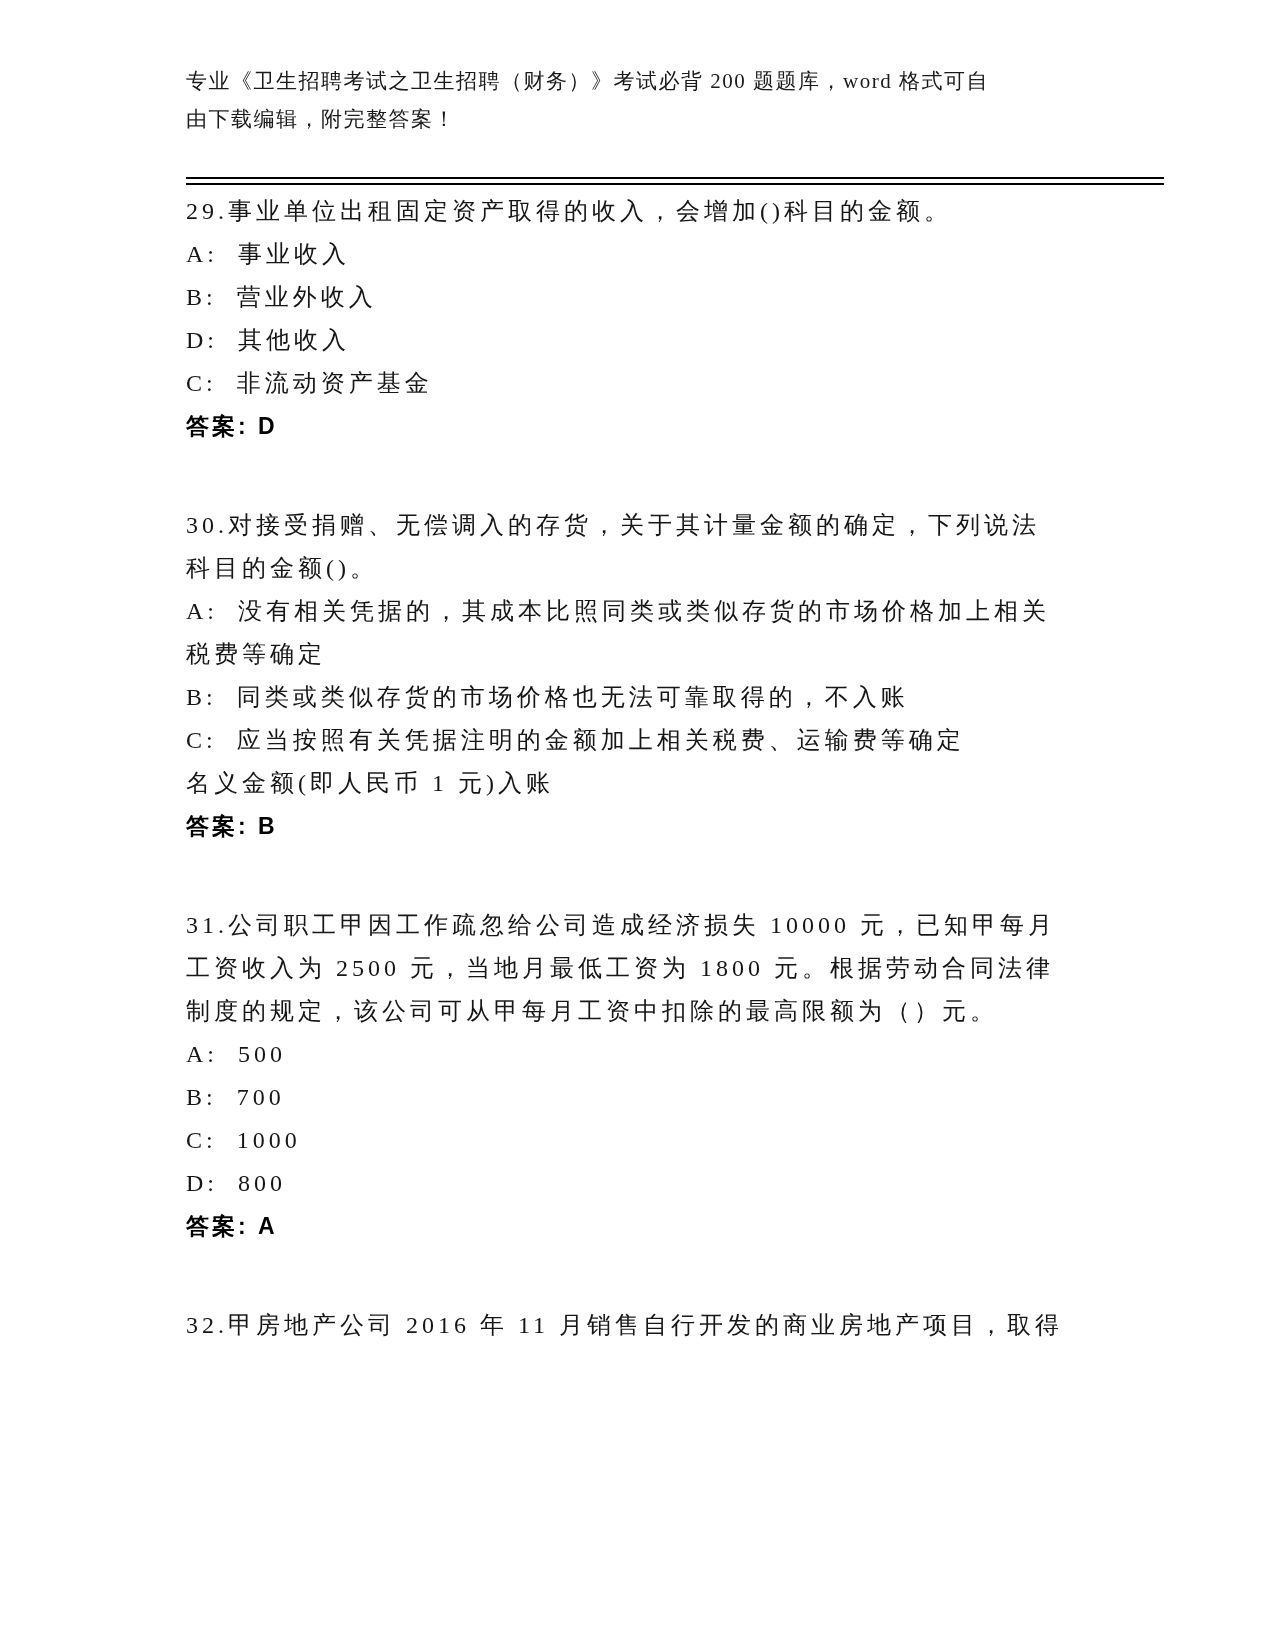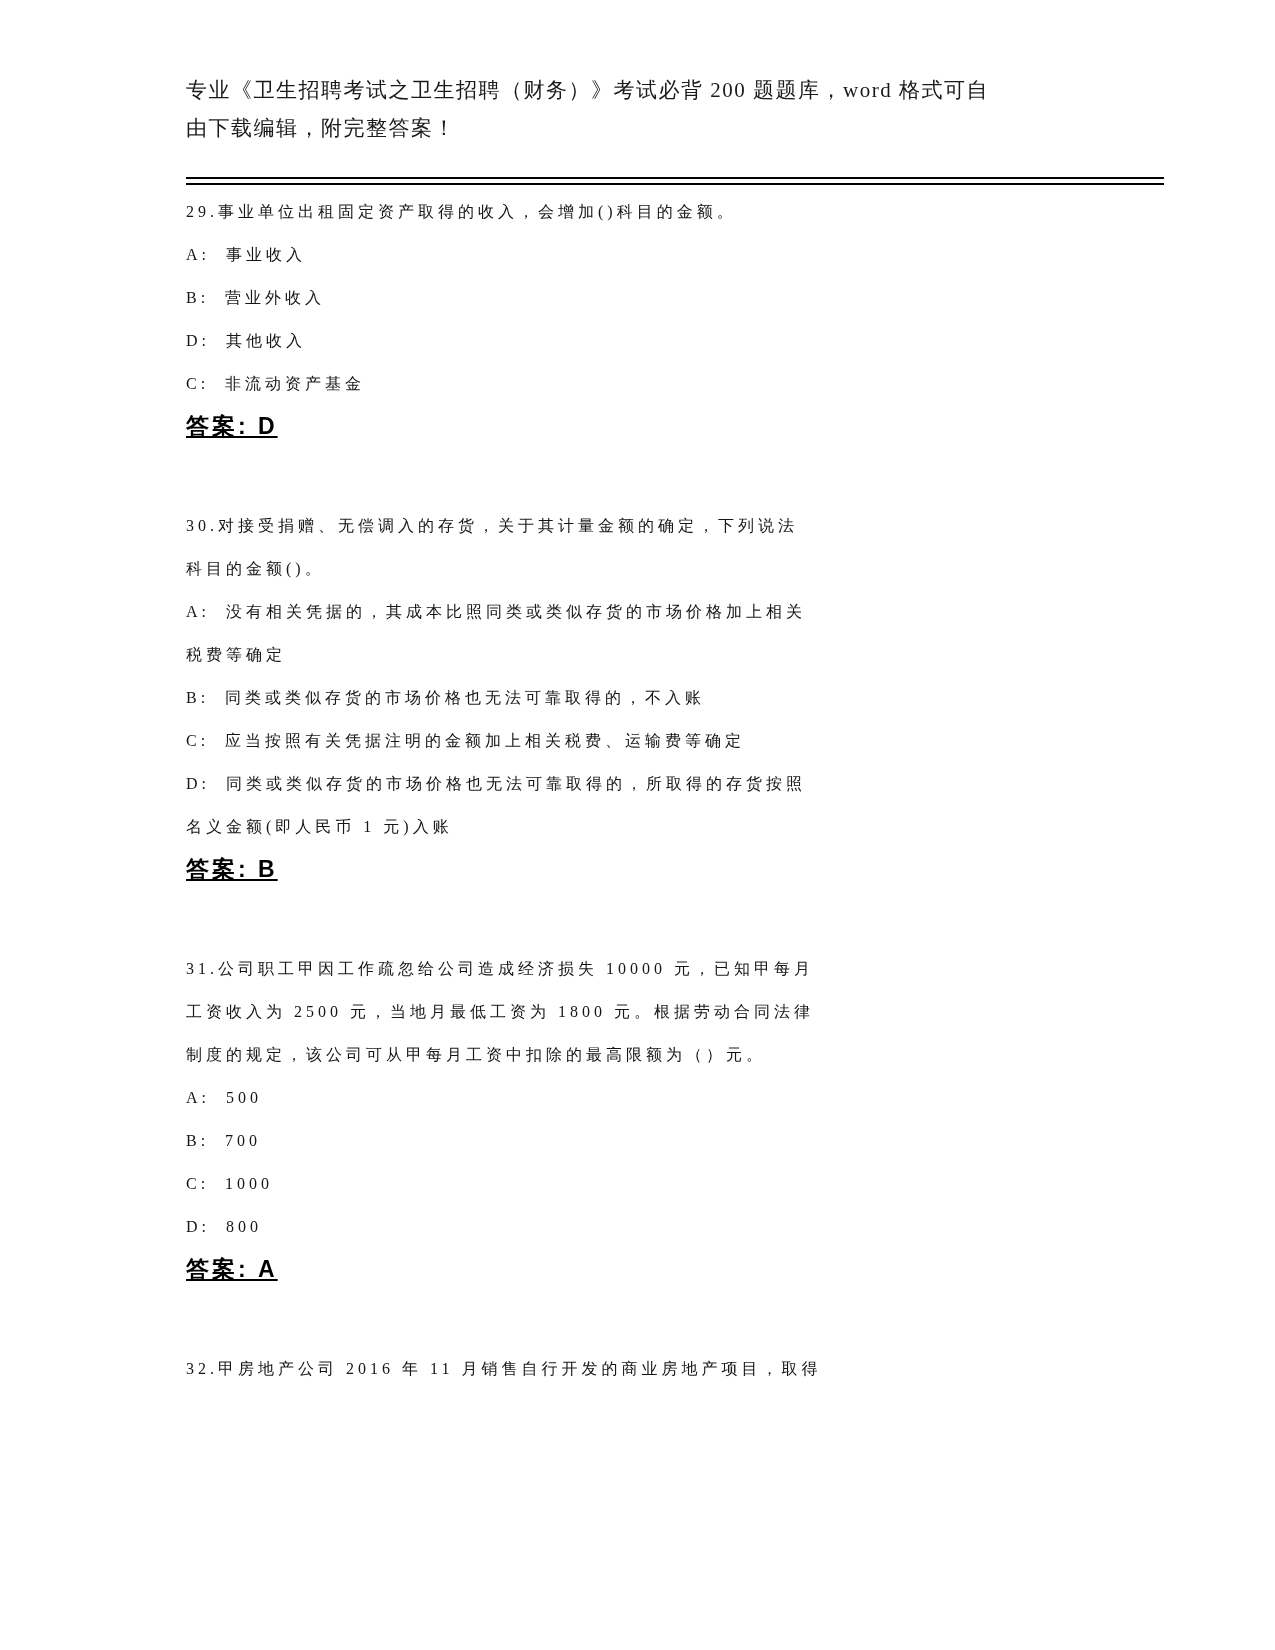--- a/index.html
+++ b/index.html
@@ -16,21 +16,21 @@
     position: relative;
   }
   .page {
     position: absolute;
     inset: 0;
     background: #ffffff;
   }
   .doc-header {
     position: absolute;
     left: 186px;
-    top: 71px;
+    top: 62px;
     width: 980px;
   }
   .header-line {
     font-size: 21px;
     line-height: 38px;
     letter-spacing: 1.5px;
     white-space: pre;
     color: #1a1a1a;
   }
   .divider {
@@ -45,33 +45,32 @@
   .content {
     position: absolute;
     left: 186px;
     top: 190px;
     width: 1000px;
   }
   .question-block {
     margin: 0 0 56px 0;
   }
   .line {
-    font-size: 16px;
+    font-size: 24px;
     line-height: 43px;
     letter-spacing: 4px;
     white-space: pre;
     color: #161616;
   }
   .answer-line {
     font-family: "Liberation Sans", "DejaVu Sans", sans-serif;
     font-weight: 700;
     font-size: 23px;
     letter-spacing: 3px;
     color: #000000;
-    text-decoration: underline;
   }
 </style>
 </head>
 <body>
 
 <div class="page">
   <header class="doc-header">
     <div class="header-line">专业《卫生招聘考试之卫生招聘（财务）》考试必背 200 题题库，word 格式可自</div>
     <div class="header-line">由下载编辑，附完整答案！</div>
   </header>
@@ -87,21 +86,20 @@
         <div class="line option-line">C:  非流动资产基金</div>
         <div class="line answer-line">答案: D</div>
       </section>
       <section class="question-block">
         <div class="line stem-line">30.对接受捐赠、无偿调入的存货，关于其计量金额的确定，下列说法</div>
         <div class="line stem-line">科目的金额()。</div>
         <div class="line option-line">A:  没有相关凭据的，其成本比照同类或类似存货的市场价格加上相关</div>
         <div class="line option-line">税费等确定</div>
         <div class="line option-line">B:  同类或类似存货的市场价格也无法可靠取得的，不入账</div>
         <div class="line option-line">C:  应当按照有关凭据注明的金额加上相关税费、运输费等确定</div>
-        <div class="line option-line">D:  同类或类似存货的市场价格也无法可靠取得的，所取得的存货按照</div>
         <div class="line option-line">名义金额(即人民币 1 元)入账</div>
         <div class="line answer-line">答案: B</div>
       </section>
       <section class="question-block">
         <div class="line stem-line">31.公司职工甲因工作疏忽给公司造成经济损失 10000 元，已知甲每月</div>
         <div class="line stem-line">工资收入为 2500 元，当地月最低工资为 1800 元。根据劳动合同法律</div>
         <div class="line stem-line">制度的规定，该公司可从甲每月工资中扣除的最高限额为（）元。</div>
         <div class="line option-line">A:  500</div>
         <div class="line option-line">B:  700</div>
         <div class="line option-line">C:  1000</div>

